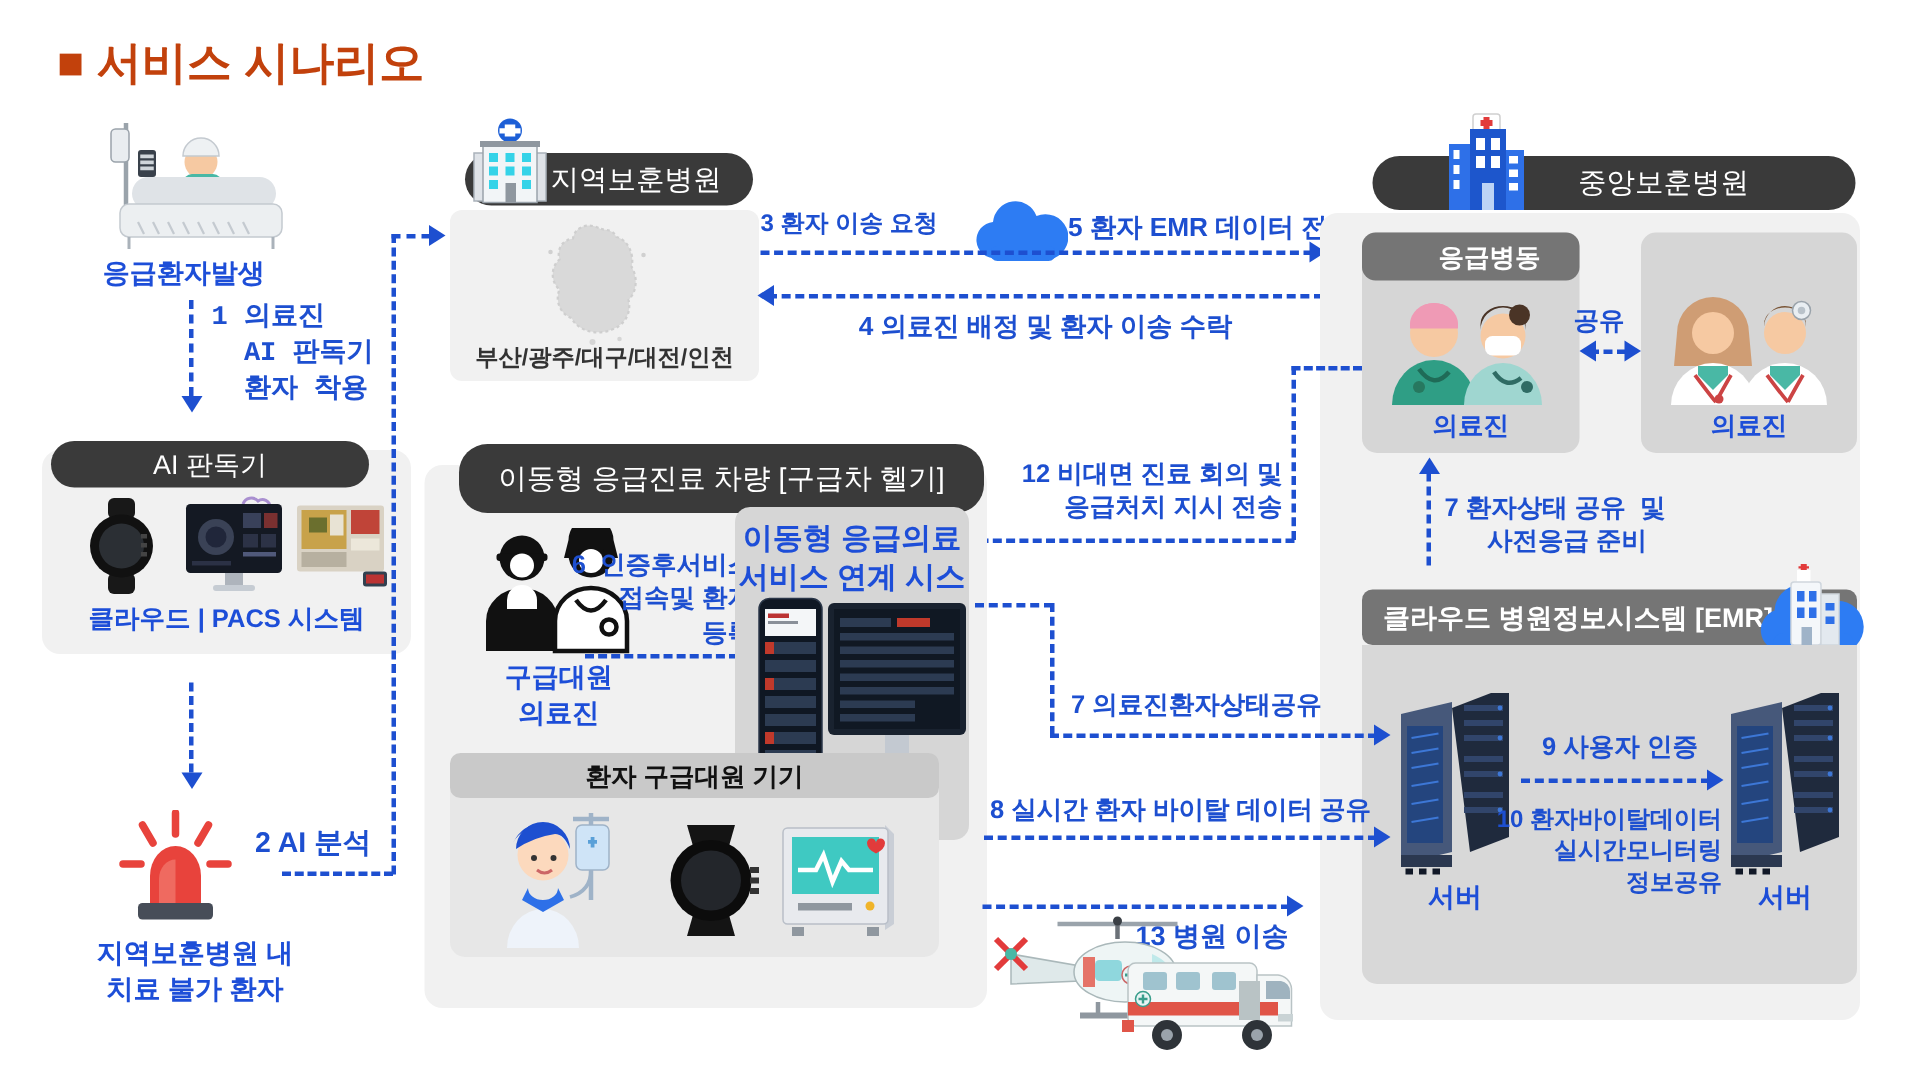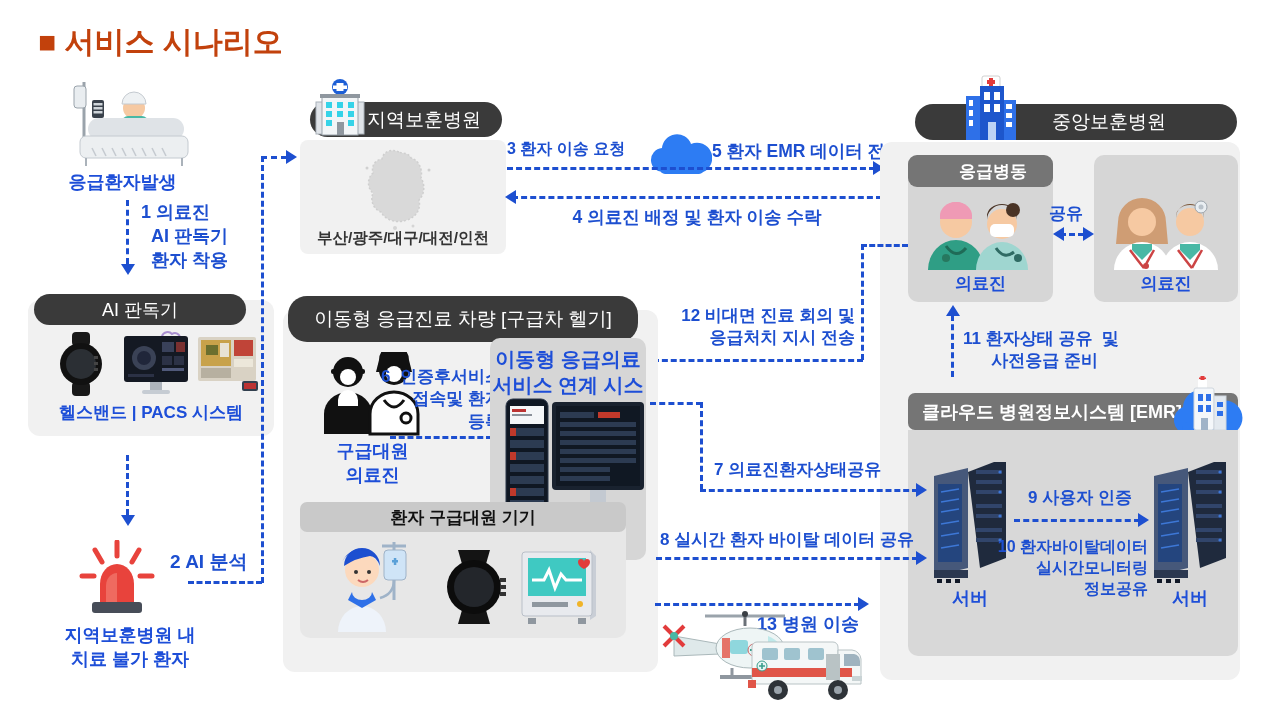--- a/index.html
+++ b/index.html
@@ -62,21 +62,21 @@
           <line x1="90" y1="70" x2="94" y2="78"></line>
           <line x1="100" y1="70" x2="104" y2="78"></line>
           <line x1="110" y1="70" x2="114" y2="78"></line>
       </g>
     </svg>
   </div>
   <div class="abs caption" style="left:30px;top:170px;width:185px;font-size:18px;">응급환자발생</div>
 
   <div class="abs dash-v" style="left:126px;top:200px;height:64px;"></div>
   <div class="abs ah ah-d" style="left:121px;top:264px;"></div>
-  <div class="abs blue pre" style="left:141px;top:201px;font-size:18px;">1 의료진
+  <div class="abs blue pre" style="left:141px;top:201px;font-size:18px;font-family:Liberation Mono, monospace;">1 의료진
   AI 판독기
   환자 착용</div>
 
   <div class="abs panel" style="left:28px;top:300px;width:246px;height:136px;"></div>
   <div class="abs pill-dark" style="left:34px;top:294px;width:212px;height:31px;font-size:18px;">AI 판독기</div>
   <div class="abs" style="left:48px;top:332px;">
     <svg width="66" height="64" viewBox="0 0 66 64">
       <rect x="24" y="0" width="18" height="14" rx="4" fill="#181818"></rect>
       <rect x="24" y="50" width="18" height="14" rx="4" fill="#181818"></rect>
       <circle cx="33" cy="32" r="21" fill="#111"></circle>
@@ -109,21 +109,21 @@
       <rect x="8" y="12" width="12" height="10" fill="#6b6f2e"></rect>
         <rect x="22" y="10" width="9" height="14" fill="#e8e3d4"></rect>
       <rect x="3" y="35" width="30" height="10" fill="#b7b0a0"></rect>
       <rect x="36" y="7" width="19" height="16" fill="#c04438"></rect>
       <rect x="36" y="26" width="19" height="8" fill="#ece7da"></rect>
         <rect x="36" y="36" width="19" height="8" fill="#d9d2c4"></rect>
       <rect x="44" y="48" width="16" height="10" rx="2" fill="#32404f"></rect>
         <rect x="46" y="50" width="12" height="6" fill="#b33"></rect>
     </svg>
   </div>
-  <div class="abs caption" style="left:28px;top:401px;width:246px;font-size:17px;">헬스밴드 | PACS 시스템</div>
+  <div class="abs caption" style="left:28px;top:401px;width:246px;font-size:17px;">클라우드 | PACS 시스템</div>
 
   <div class="abs dash-v" style="left:126px;top:455px;height:60px;"></div>
   <div class="abs ah ah-d" style="left:121px;top:515px;"></div>
 
   <div class="abs" style="left:78px;top:540px;">
     <svg width="78" height="82" viewBox="0 0 78 82">
       <g stroke="#e8433c" stroke-width="5" stroke-linecap="round">
         <line x1="39" y1="2" x2="39" y2="16"></line>
         <line x1="17" y1="10" x2="24" y2="22"></line>
           <line x1="61" y1="10" x2="54" y2="22"></line>
@@ -271,21 +271,21 @@
 
   <div class="abs dash-h" style="left:861px;top:244px;width:47px;"></div>
   <div class="abs dash-v" style="left:861px;top:244px;height:116px;"></div>
   <div class="abs dash-h" style="left:653px;top:359px;width:210px;"></div>
   <div class="abs ah ah-l" style="left:646px;top:353px;"></div>
   <div class="abs blue pre" style="left:640px;top:305px;width:215px;font-size:17px;text-align:right;">12 비대면 진료 회의 및
 응급처치 지시 전송</div>
 
   <div class="abs dash-v" style="left:951px;top:315px;height:62px;"></div>
   <div class="abs ah ah-u" style="left:946px;top:305px;"></div>
-  <div class="abs blue pre" style="left:963px;top:328px;font-size:17px;">11 환자상태 공유  및
+  <div class="abs blue pre" style="left:963px;top:328px;font-size:17px;">7 환자상태 공유  및
       사전응급 준비</div>
 
   <div class="abs pill-gray" style="left:908px;top:393px;width:330px;height:37px;font-size:18px;border-radius:7px;justify-content:flex-start;padding-left:14px;">클라우드 병원정보시스템 [EMR]</div>
   <div class="abs" style="left:1168px;top:370px;">
     <svg width="80" height="72" viewBox="0 0 80 72">
       <path d="M18,64 a14,14 0 0 1 -3,-27 a18,18 0 0 1 35,-5 a13,13 0 0 1 14,32 Z" fill="#2d7cf3"></path>
       <rect x="14" y="52" width="54" height="14" rx="7" fill="#2d7cf3"></rect>
       <rect x="30" y="10" width="9" height="8" fill="#fff"></rect>
         <rect x="32.5" y="6" width="4" height="4" fill="#e23b3b"></rect>
         <rect x="31" y="7.5" width="7" height="1.5" fill="#e23b3b"></rect>
@@ -382,21 +382,21 @@
   <div class="abs caption" style="left:1150px;top:586px;width:80px;font-size:18px;">서버</div>
 
   <div class="abs blue" style="left:1015px;top:486px;width:130px;font-size:17px;text-align:center;">9 사용자 인증</div>
   <div class="abs dash-h" style="left:1014px;top:519px;width:126px;"></div>
   <div class="abs ah ah-r" style="left:1138px;top:513px;"></div>
   <div class="abs blue pre" style="left:990px;top:536px;width:158px;font-size:16px;text-align:right;">10 환자바이탈데이터
 실시간모니터링
 정보공유</div>
 
   <div class="abs panel" style="left:283px;top:310px;width:375px;height:362px;"></div>
-  <div class="abs pill-dark" style="left:288px;top:296px;width:350px;height:46px;font-size:19px;">이동형 응급진료 차량 [구급차 헬기]</div>
+  <div class="abs pill-dark" style="left:306px;top:296px;width:350px;height:46px;font-size:19px;">이동형 응급진료 차량 [구급차 헬기]</div>
 
   <div class="abs" style="left:322px;top:352px;">
     <svg width="100" height="84" viewBox="0 0 100 84">
       <circle cx="26" cy="20" r="15" fill="#111"></circle>
       <rect x="9" y="17" width="34" height="5" rx="2" fill="#111"></rect>
       <circle cx="26" cy="25" r="8" fill="#fff"></circle>
       <path d="M2,62 a24,22 0 0 1 48,0 v20 h-48 Z" fill="#111"></path>
       <path d="M16,48 a10,10 0 0 1 20,0 v6 h-20 Z" fill="#fff"></path>
       <circle cx="72" cy="18" r="15" fill="#111"></circle>
       <circle cx="72" cy="22" r="8" fill="#fff"></circle>

